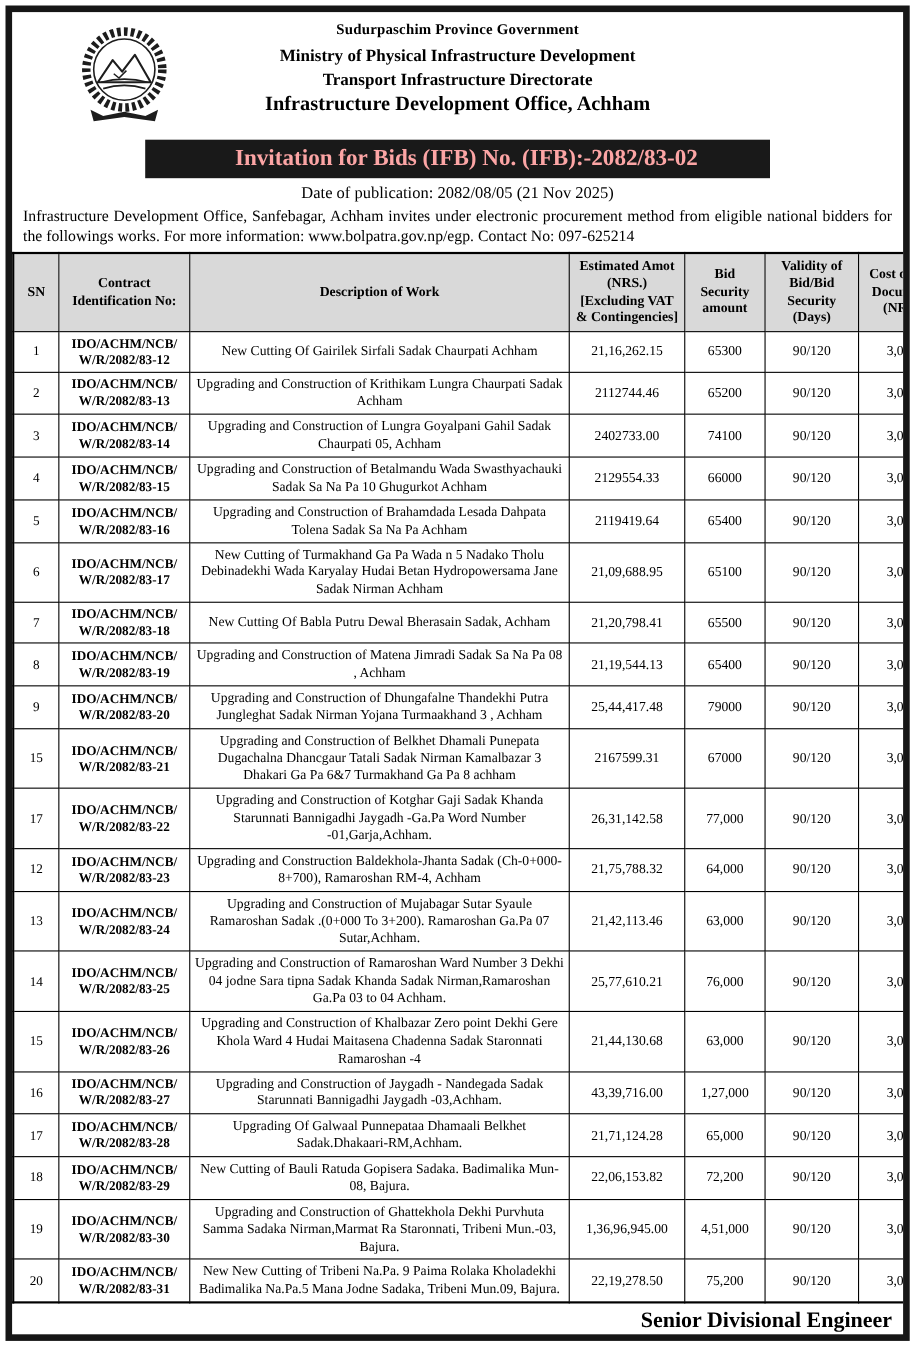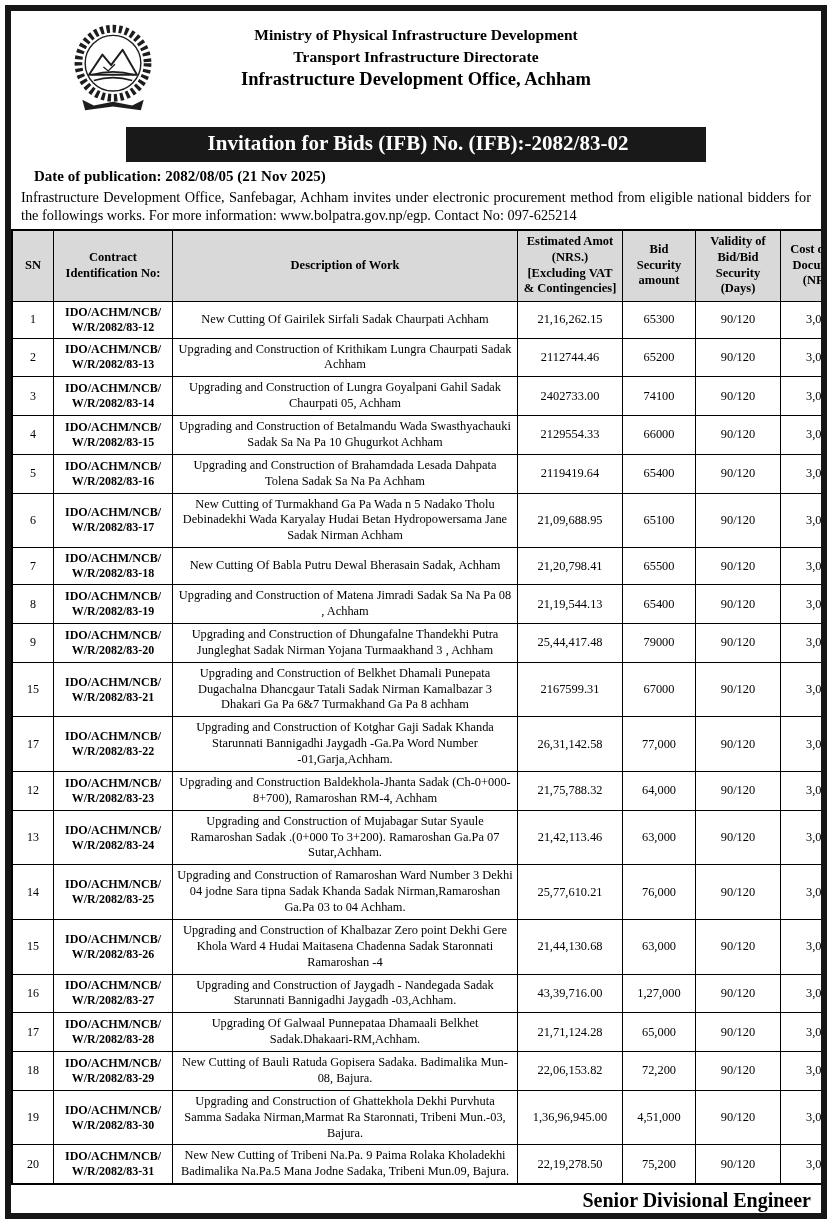--- a/index.html
+++ b/index.html
@@ -25,29 +25,28 @@
     width: 100px; height: 96px;
   }
   .org-lines { text-align: center; font-weight: bold; }
   .org-line-1 { font-size: 13.5px; letter-spacing: .2px; }
   .org-line-2 { font-size: 15.5px; margin-top: 7px; }
   .org-line-3 { font-size: 15.5px; margin-top: 4px; }
   .org-line-4 { font-size: 18.5px; margin-top: 3px; }
   .title-bar-wrap { text-align: center; margin-top: 6px; }
   .title-bar {
     display: inline-block;
-    background: #191919; color: #ffffff;
+    background: #191919; color: #fca5a5;
     font-weight: bold; font-size: 21px;
-    padding: 4px 28px 6px 32px;
+    padding: 4px 16px 6px 32px;
     min-width: 520px;
   }
   .pub-date {
-    font-weight: bold; font-size: 15px;
+    text-align: center; font-weight: normal; font-size: 15px;
     margin-top: 6px;
-    margin-left: 23px;
   }
   .intro {
     margin: 3px 10px 4px 10px;
     font-size: 14.3px; line-height: 1.28;
     text-align: justify;
   }
   
   table.bids {
     table-layout: fixed;
     border-collapse: collapse;
@@ -103,20 +102,21 @@
 
         <path d="M25 56 L39 35 L48 46 L60 30 L75 56 Z" fill="none" stroke="#1d1d1d" stroke-width="2" stroke-linejoin="round"></path>
         <path d="M28 56 Q50 50 72 56" fill="none" stroke="#1d1d1d" stroke-width="1.6"></path>
         <path d="M30 62 Q50 56 70 62" fill="none" stroke="#1d1d1d" stroke-width="1.6"></path>
         <path d="M40 48 L45 52 L52 45" fill="none" stroke="#1d1d1d" stroke-width="1.4"></path>
 
         <path d="M18 82 L30 88 L50 84 L70 88 L82 82 L79 93 L50 89 L21 93 Z" fill="#1d1d1d"></path>
       </svg>
     </div>
     <div class="org-lines">
+      <div class="org-line-1">Sudurpaschim Province Government</div>
       <div class="org-line-2">Ministry of Physical Infrastructure Development</div>
       <div class="org-line-3">Transport Infrastructure Directorate</div>
       <div class="org-line-4">Infrastructure Development Office, Achham</div>
     </div>
   </header>
 
   <div class="title-bar-wrap">
     <div class="title-bar">Invitation for Bids (IFB) No. (IFB):-2082/83-02</div>
   </div>
 

